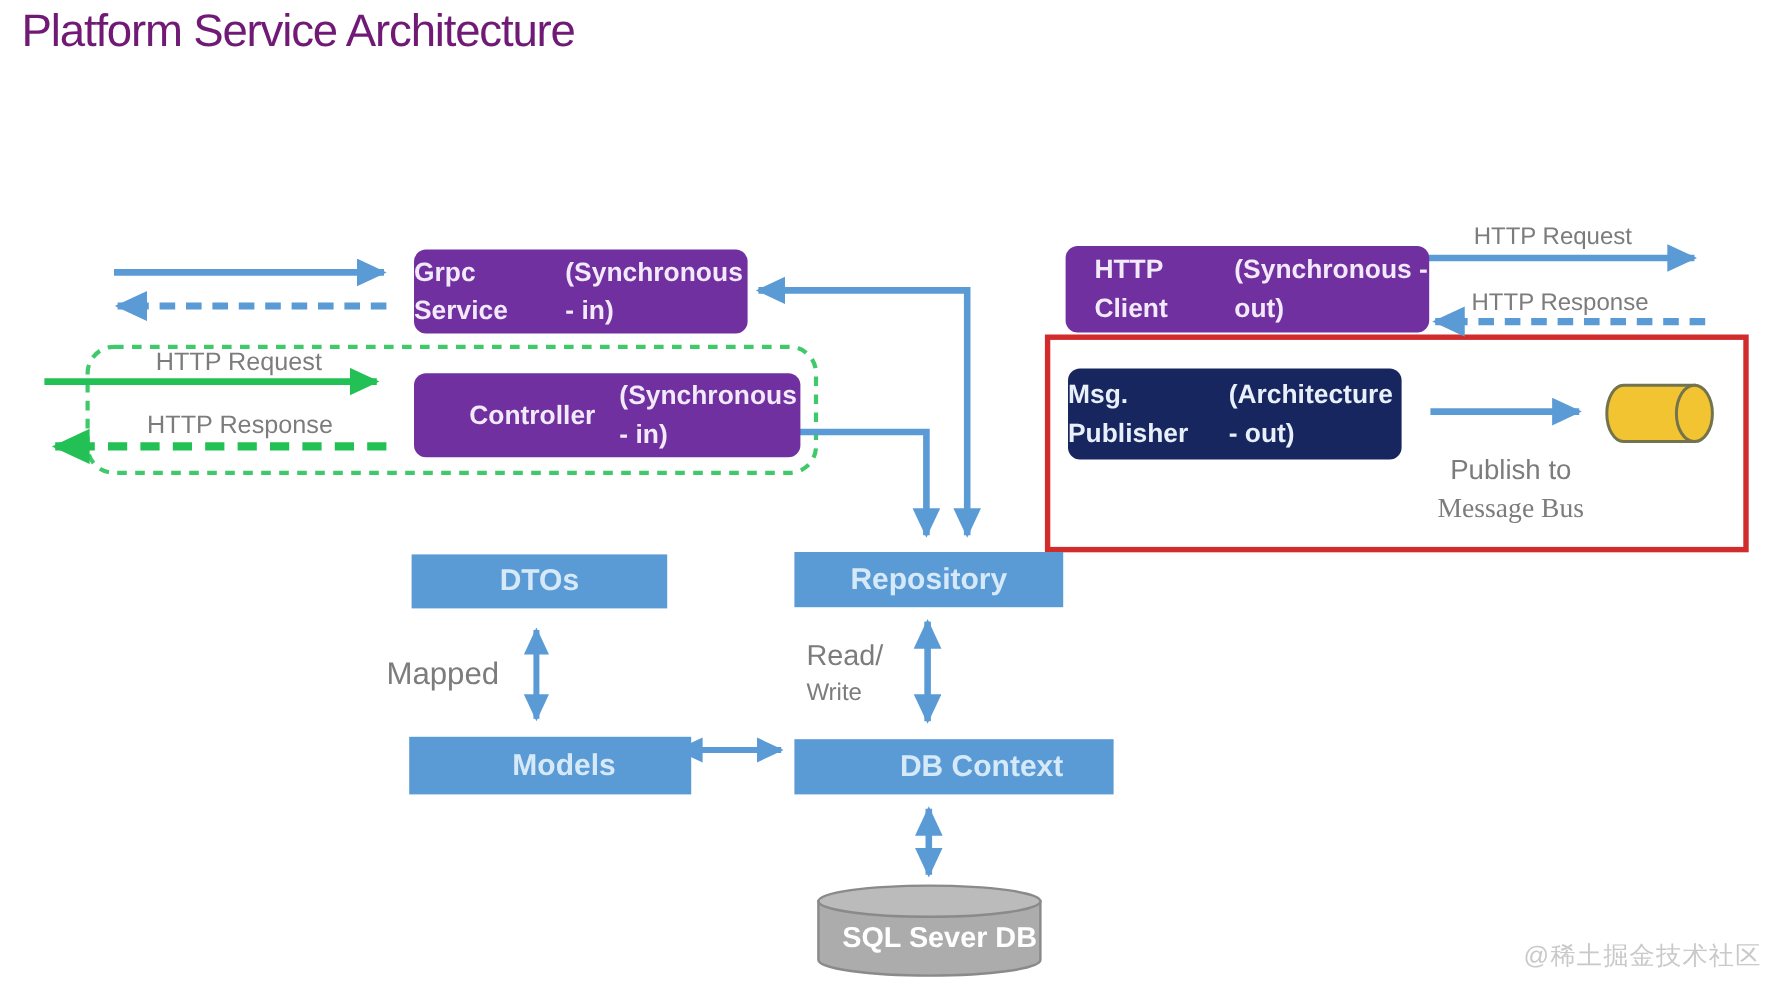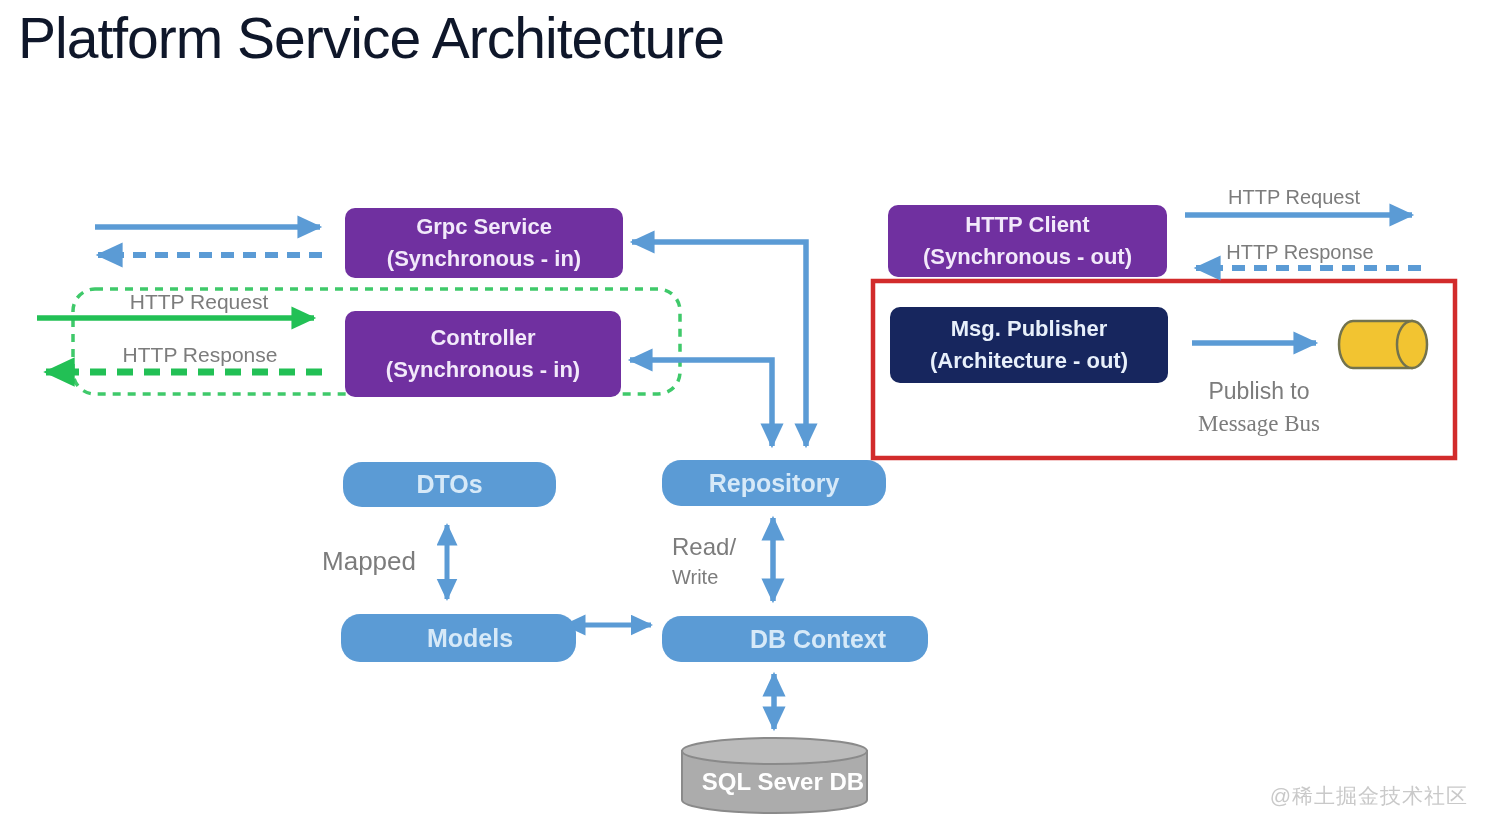--- a/index.html
+++ b/index.html
@@ -2,31 +2,31 @@
 <html><head>
 <meta charset="utf-8">
 <style>
   html,body{margin:0;padding:0;background:#ffffff;}
   .canvas{
     position:relative;width:1485px;height:827px;background:#ffffff;overflow:hidden;
     font-family:"Liberation Sans", sans-serif;
   }
   .abs{position:absolute;}
   .title{
-    left:18px;top:5px;font-size:57px;font-weight:300;color:#0f172a;
+    left:18px;top:5px;font-size:38px;font-weight:300;color:#701a75;
     letter-spacing:-1px;white-space:nowrap;
   }
   .node{
     position:absolute;border-radius:10px;color:#ffffff;
-    display:flex;flex-direction:column;align-items:center;justify-content:center;
-    text-align:left;font-weight:600;line-height:1.45;
+    display:flex;flex-direction:row;align-items:center;justify-content:center;
+    text-align:left;font-weight:600;line-height:1.45;gap:20px;
   }
   .purple{background:#7030A0;font-size:22px;color:#F2E9FA;}
   .navy{background:#17265E;font-size:22px;color:#E8F0FB;}
-  .blue{background:#5B9BD5;border-radius:19px;font-size:25px;color:#D6E9F8;}
+  .blue{background:#5B9BD5;border-radius:0;font-size:25px;color:#D6E9F8;}
   .lbl{
     position:absolute;color:#7C7C7C;white-space:nowrap;font-weight:400;
   }
   .center{transform:translateX(-50%);text-align:right;}
   .watermark{
     position:absolute;right:17px;top:782px;font-size:21px;color:#C9C9C9;letter-spacing:1px;
   }
   .sqltext{
     position:absolute;left:683px;top:768px;width:200px;text-align:center;
     color:#ffffff;font-size:24px;font-weight:600;
@@ -82,26 +82,26 @@
     </g>
   </svg>
 
   <div class="abs title">Platform Service Architecture</div>
 
   <div class="node purple" style="left:345px;top:208px;width:278px;height:70px;">
     <div>Grpc Service</div>
     <div>(Synchronous - in)</div>
   </div>
 
-  <div class="node purple" style="left:345px;top:311px;width:276px;height:86px;">
+  <div class="node purple" style="left:345px;top:311px;width:276px;height:70px;padding-left:46px;">
     <div>Controller</div>
     <div>(Synchronous - in)</div>
   </div>
 
-  <div class="node purple" style="left:888px;top:205px;width:279px;height:72px;">
+  <div class="node purple" style="left:888px;top:205px;width:279px;height:72px;padding-left:24px;">
     <div>HTTP Client</div>
     <div>(Synchronous - out)</div>
   </div>
 
   <div class="node navy" style="left:890px;top:307px;width:278px;height:76px;">
     <div>Msg. Publisher</div>
     <div>(Architecture - out)</div>
   </div>
 
   <div class="node blue" style="left:343px;top:462px;width:213px;height:45px;">

